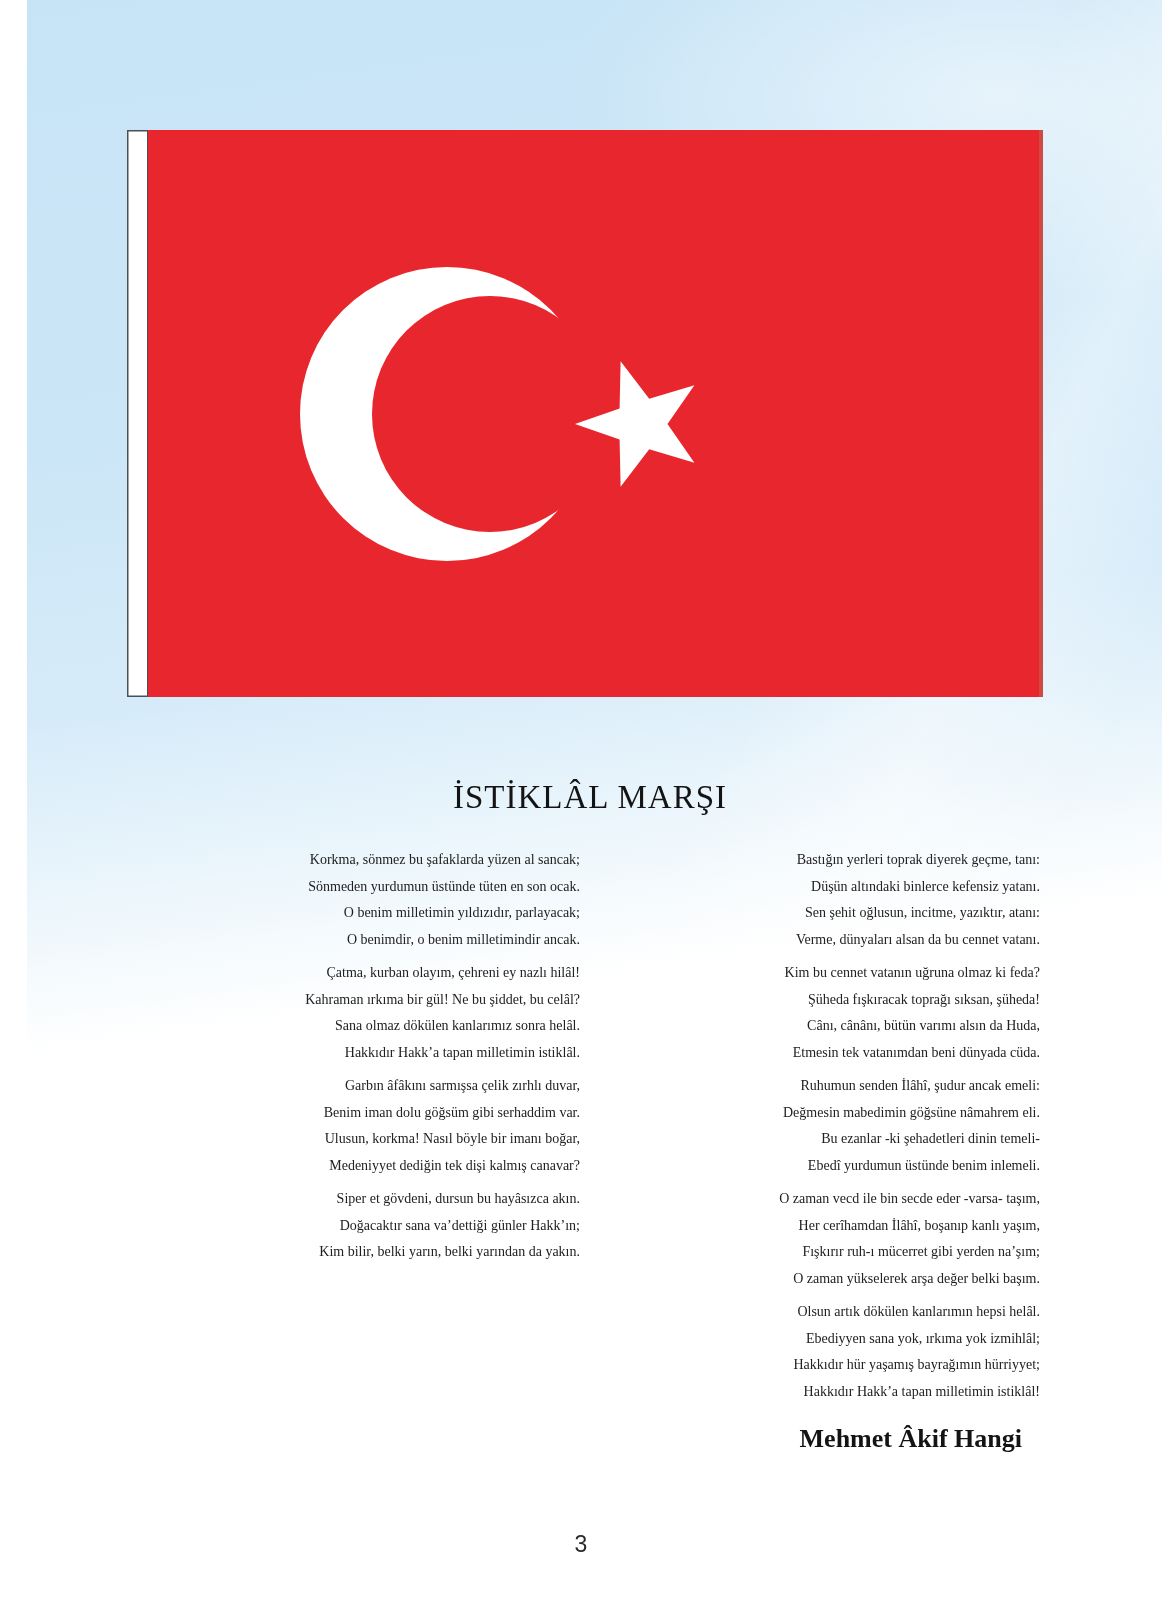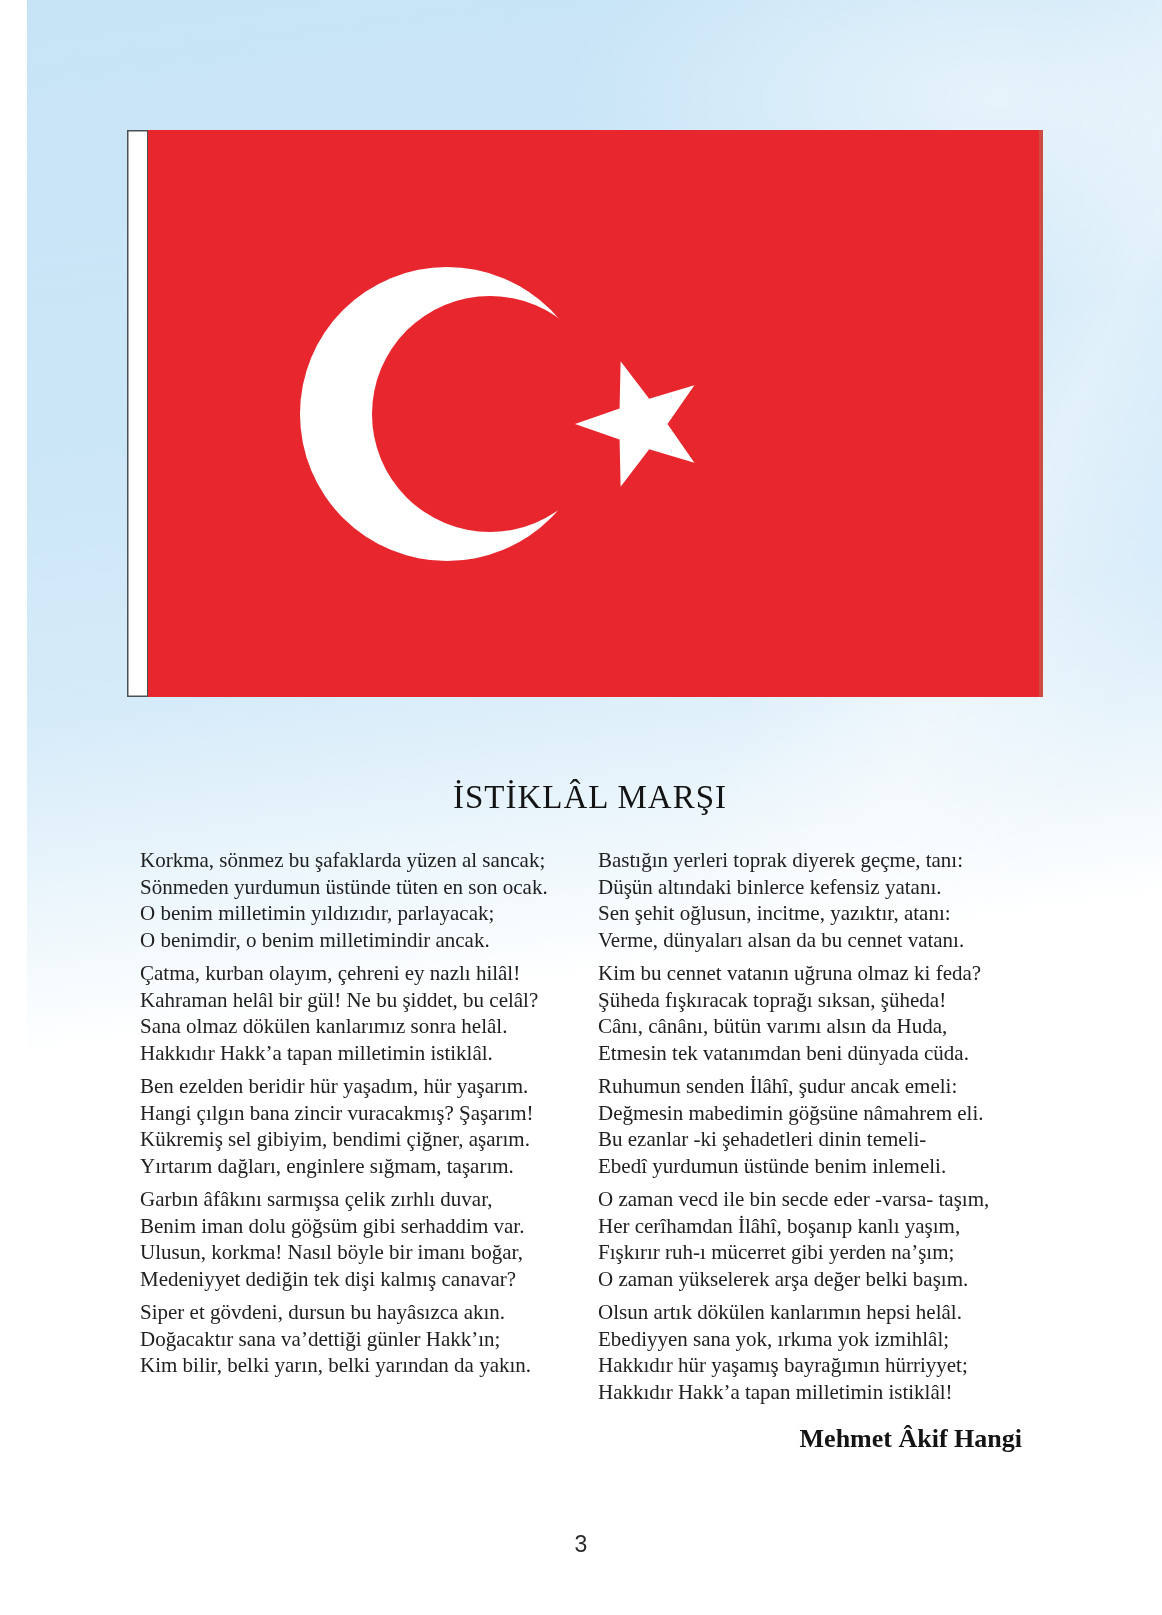--- a/index.html
+++ b/index.html
@@ -48,24 +48,25 @@
     color: #141414;
     line-height: 36px;
   }
   .columns {
     display: flex;
   }
   .col { width: 440px; }
   .col.right { width: 442px; margin-left: 18px; }
   .stanza { margin: 0 0 7px 0; }
   .poem-line {
-    font-size: 21px;
+    font-size: 14px;
     line-height: 26.5px;
     white-space: nowrap;
     color: #212121;
+    text-align: right;
   }
   .author {
     margin-top: 19px;
     text-align: right;
     padding-right: 18px;
     font-weight: bold;
     font-size: 26px;
     color: #141414;
   }
   .page-number {
@@ -102,29 +103,23 @@
     <div class="columns">
       <div class="col left">
         <div class="stanza">
           <div class="poem-line">Korkma, sönmez bu şafaklarda yüzen al sancak;</div>
           <div class="poem-line">Sönmeden yurdumun üstünde tüten en son ocak.</div>
           <div class="poem-line">O benim milletimin yıldızıdır, parlayacak;</div>
           <div class="poem-line">O benimdir, o benim milletimindir ancak.</div>
         </div>
         <div class="stanza">
           <div class="poem-line">Çatma, kurban olayım, çehreni ey nazlı hilâl!</div>
-          <div class="poem-line">Kahraman helâl bir gül! Ne bu şiddet, bu celâl?</div>
+          <div class="poem-line">Kahraman ırkıma bir gül! Ne bu şiddet, bu celâl?</div>
           <div class="poem-line">Sana olmaz dökülen kanlarımız sonra helâl.</div>
           <div class="poem-line">Hakkıdır Hakk’a tapan milletimin istiklâl.</div>
-        </div>
-        <div class="stanza">
-          <div class="poem-line">Ben ezelden beridir hür yaşadım, hür yaşarım.</div>
-          <div class="poem-line">Hangi çılgın bana zincir vuracakmış? Şaşarım!</div>
-          <div class="poem-line">Kükremiş sel gibiyim, bendimi çiğner, aşarım.</div>
-          <div class="poem-line">Yırtarım dağları, enginlere sığmam, taşarım.</div>
         </div>
         <div class="stanza">
           <div class="poem-line">Garbın âfâkını sarmışsa çelik zırhlı duvar,</div>
           <div class="poem-line">Benim iman dolu göğsüm gibi serhaddim var.</div>
           <div class="poem-line">Ulusun, korkma! Nasıl böyle bir imanı boğar,</div>
           <div class="poem-line">Medeniyyet dediğin tek dişi kalmış canavar?</div>
         </div>
         <div class="stanza">
           <div class="poem-line">Siper et gövdeni, dursun bu hayâsızca akın.</div>
           <div class="poem-line">Doğacaktır sana va’dettiği günler Hakk’ın;</div>

